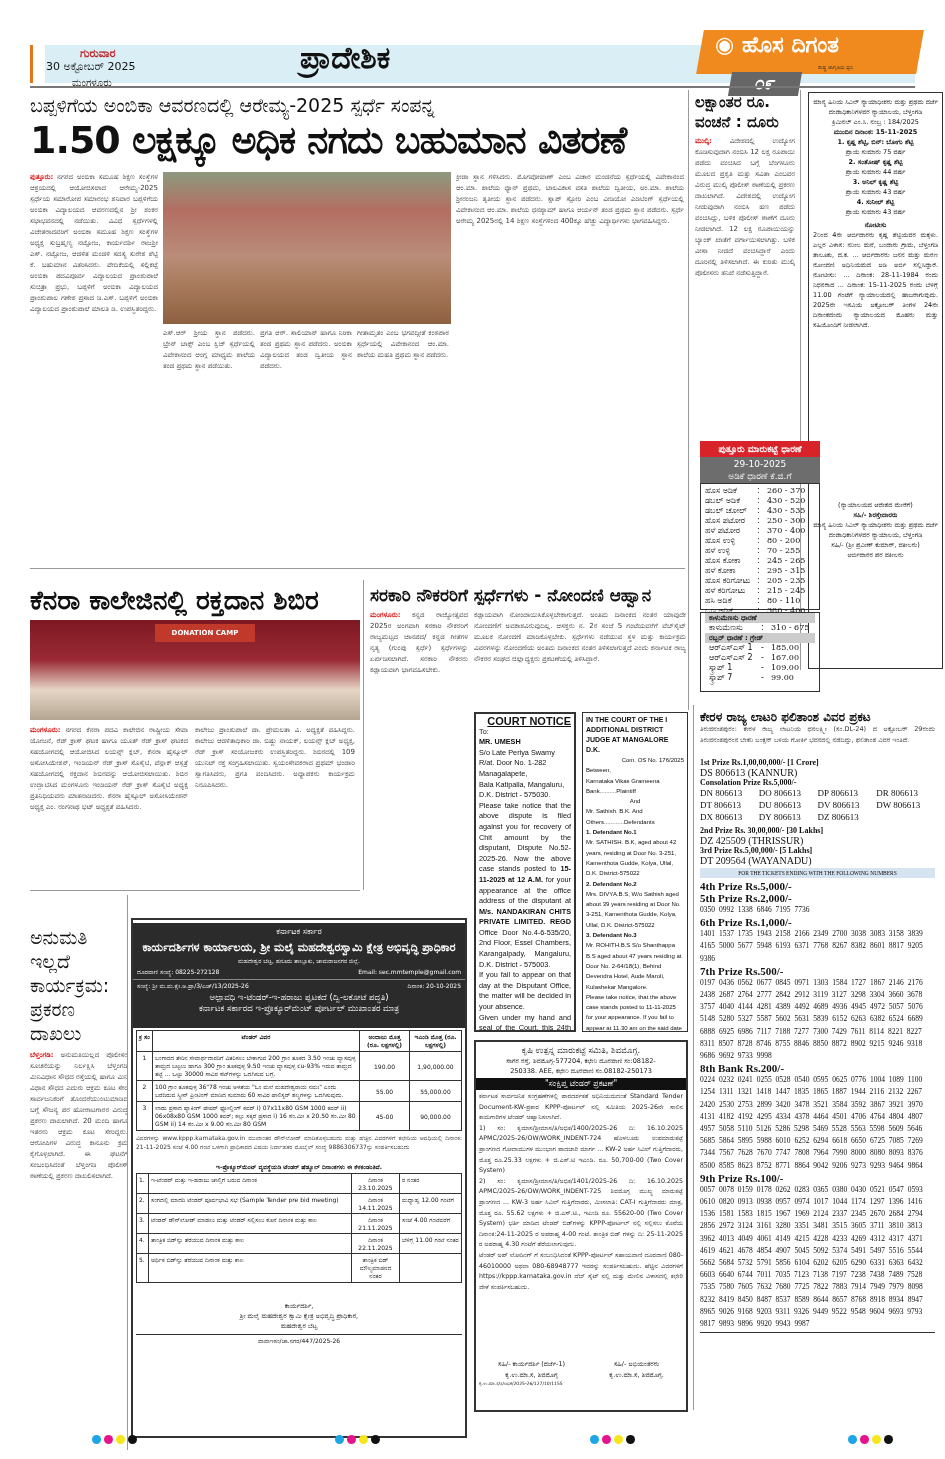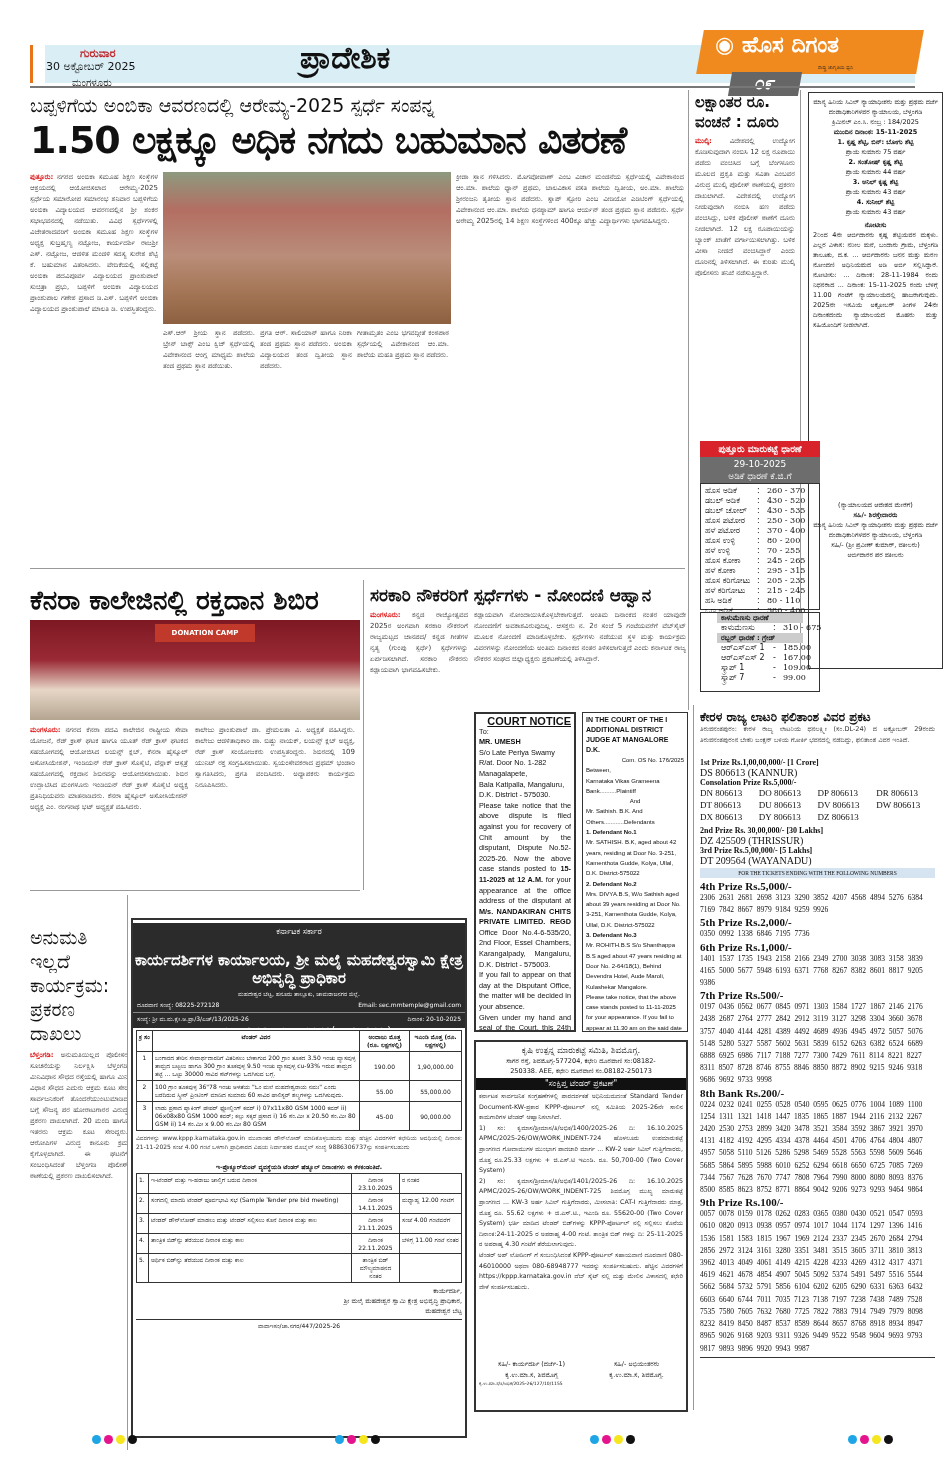--- a/index.html
+++ b/index.html
@@ -168,21 +168,21 @@
       <span>ಹಸಿ ಅಡಿಕೆ</span>
       <span>:</span>
       <span>80 - 110</span>
     </div>
     <div class="mkt-row">
       <span>ಒಣ ಅಡಿಕೆ</span>
       <span>:</span>
       <span>380 - 400</span>
     </div>
   </div>
-<div class="abs box" style="left:700px;top:612px;width:120px;height:80px;padding:0 20px">
+<div class="abs box" style="left:700px;top:612px;width:120px;height:80px;padding:0 8px">
   <div style="background:#ccc;font-size:7px;font-weight:bold;margin:0 -4px;padding:1px 4px">ಕಾಳುಮೆಣಸು ಧಾರಣೆ</div>
   <div class="mkt-row">
       <span>ಕಾಳುಮೆಣಸು</span>
       <span>:</span>
       <span>310 - 675</span>
     </div>
   <div style="background:#ccc;font-size:7px;font-weight:bold;margin:0 -4px;padding:1px 4px">ರಬ್ಬರ್ ಧಾರಣೆ : ಗ್ರೇಡ್</div>
   <div id="rubber-rows">
       <div class="mkt-row">
         <span>ಆರ್‌ಎಸ್‌ಎಸ್ 1</span>
@@ -220,31 +220,31 @@
 <div class="abs text" style="left:370px;top:610px;width:98px;height:95px"><b>ಮಂಗಳೂರು:</b> <span>ಕನ್ನಡ ರಾಜ್ಯೋತ್ಸವದ 2025ರ ಅಂಗವಾಗಿ ಸರಕಾರಿ ನೌಕರರಿಗೆ ರಾಜ್ಯಮಟ್ಟದ ಜಾನಪದ/ ಕನ್ನಡ ಗೀತೆಗಳ ನೃತ್ಯ (ಗುಂಪು ಸ್ಪರ್ಧೆ) ಸ್ಪರ್ಧೆಗಳನ್ನು ಏರ್ಪಡಿಸಲಾಗಿದೆ. ಸರಕಾರಿ ನೌಕರರು ಕಡ್ಡಾಯವಾಗಿ ಭಾಗವಹಿಸಬೇಕು.</span></div>
 <div class="abs text" style="left:474px;top:610px;width:212px;height:95px">ಕಡ್ಡಾಯವಾಗಿ ನೋಂದಾಯಿಸಿಕೊಳ್ಳಬೇಕಾಗುತ್ತದೆ. ಅಂತಿಮ ದಿನಾಂಕದ ನಂತರ ಯಾವುದೇ ನೋಂದಣಿಗೆ ಅವಕಾಶವಿರುವುದಿಲ್ಲ. ಆಸಕ್ತರು ನ. 2ರ ಸಂಜೆ 5 ಗಂಟೆಯವರೆಗೆ ವೆಬ್‌ಸೈಟ್ ಮೂಲಕ ನೋಂದಣಿ ಮಾಡಿಕೊಳ್ಳಬೇಕು. ಸ್ಪರ್ಧೆಗಳು ನಡೆಯುವ ಸ್ಥಳ ಮತ್ತು ಕಾರ್ಯಕ್ರಮ ವಿವರಗಳನ್ನು ನೋಂದಣಿಯ ಅಂತಿಮ ದಿನಾಂಕದ ನಂತರ ತಿಳಿಸಲಾಗುತ್ತದೆ ಎಂದು ಕರ್ನಾಟಕ ರಾಜ್ಯ ನೌಕರರ ಸಂಘದ ಜಿಲ್ಲಾಧ್ಯಕ್ಷರು ಪ್ರಕಟಣೆಯಲ್ಲಿ ತಿಳಿಸಿದ್ದಾರೆ.</div>
 
 <div class="abs" style="left:30px;top:925px;width:100px;font-size:19px;font-weight:normal;line-height:24px">ಅನುಮತಿ ಇಲ್ಲದೆ ಕಾರ್ಯಕ್ರಮ: ಪ್ರಕರಣ ದಾಖಲು</div>
 <div class="abs text" style="left:30px;top:1050px;width:98px;height:400px"><b>ಬೆಳ್ತಂಗಡಿ:</b> <span>ಅನುಮತಿಯಿಲ್ಲದ ಪೊಲೀಸರ ಸೂಚನೆಯನ್ನು ನಿರ್ಲಕ್ಷಿಸಿ ಬೆಳ್ತಂಗಡಿ ಮಿನಿವಿಧಾನ ಸೌಧದ ರಸ್ತೆಯಲ್ಲಿ ಹಾಗೂ ಮಿನಿ ವಿಧಾನ ಸೌಧದ ಎದುರು ಆಕ್ರಮ ಕೂಟ ಸೇರಿ ಸಾರ್ವಜನಿಕರಿಗೆ ತೊಂದರೆಯುಂಟುಮಾಡಿದ ಬಗ್ಗೆ ಸೌಜನ್ಯ ಪರ ಹೋರಾಟಗಾರರ ವಿರುದ್ಧ ಪ್ರಕರಣ ದಾಖಲಾಗಿದೆ. 20 ಮಂದಿ ಹಾಗೂ ಇತರರು ಆಕ್ರಮ ಕೂಟ ಸೇರಿದ್ದರು. ಆರೋಪಿಗಳ ವಿರುದ್ಧ ಕಾನೂನು ಕ್ರಮ ಕೈಗೊಳ್ಳಲಾಗಿದೆ. ಈ ಘಟನೆಗೆ ಸಂಬಂಧಿಸಿದಂತೆ ಬೆಳ್ತಂಗಡಿ ಪೊಲೀಸ್ ಠಾಣೆಯಲ್ಲಿ ಪ್ರಕರಣ ದಾಖಲಿಸಲಾಗಿದೆ.</span></div>
 <div class="abs vline" style="left:127px;top:895px;height:555px"></div>
 
 <div class="abs box" style="left:131px;top:918px;width:336px;height:520px;border-width:2px"></div>
 <div class="abs tender-dark">
   <div style="text-align:center;font-size:8px;margin-top:4px">ಕರ್ನಾಟಕ ಸರ್ಕಾರ</div>
-  <div style="text-align:center;font-size:15px;font-weight:bold;margin-top:14px">ಕಾರ್ಯದರ್ಶಿಗಳ ಕಾರ್ಯಾಲಯ, ಶ್ರೀ ಮಲೈ ಮಹದೇಶ್ವರಸ್ವಾಮಿ ಕ್ಷೇತ್ರ ಅಭಿವೃದ್ಧಿ ಪ್ರಾಧಿಕಾರ</div>
+  <div style="text-align:center;font-size:11px;font-weight:bold;margin-top:4px">ಕಾರ್ಯದರ್ಶಿಗಳ ಕಾರ್ಯಾಲಯ, ಶ್ರೀ ಮಲೈ ಮಹದೇಶ್ವರಸ್ವಾಮಿ ಕ್ಷೇತ್ರ ಅಭಿವೃದ್ಧಿ ಪ್ರಾಧಿಕಾರ</div>
   <div style="text-align:center;font-size:6px;margin-top:3px">ಮಹದೇಶ್ವರ ಬೆಟ್ಟ, ಹನೂರು ತಾಲ್ಲೂಕು, ಚಾಮರಾಜನಗರ ಜಿಲ್ಲೆ.</div>
   <div style="display:flex;justify-content:space-between;font-size:6px;padding:3px 4px;border-bottom:1px solid #888">
       <span>ದೂರವಾಣಿ ಸಂಖ್ಯೆ: 08225-272128</span>
       <span>Email: sec.mmtemple@gmail.com</span>
     </div>
   <div style="display:flex;justify-content:space-between;font-size:6px;padding:2px 4px">
       <span>ಸಂಖ್ಯೆ: ಶ್ರೀ ಮ.ಮ.ಕ್ಷೇ.ಅ.ಪ್ರಾ/3/ಎಚ್/13/2025-26</span>
       <span>ದಿನಾಂಕ: 20-10-2025</span>
     </div>
-  <div style="text-align:center;font-size:8.5px">ಅಲ್ಪಾವಧಿ ಇ-ಟೆಂಡರ್-ಇ-ಹರಾಜು ಪ್ರಯದಲೆ (ದ್ವಿ-ಲಕೋಟೆ ಪದ್ಧತಿ)</div>
+  <div style="text-align:center;font-size:8.5px">ಅಲ್ಪಾವಧಿ ಇ-ಟೆಂಡರ್-ಇ-ಹರಾಜು ಪ್ಘಟಕದೆ (ದ್ವಿ-ಲಕೋಟೆ ಪದ್ಧತಿ)</div>
   <div style="text-align:center;font-size:8.5px">ಕರ್ನಾಟಕ ಸರ್ಕಾರದ ಇ-ಪ್ರೊಕ್ಯೂರ್‌ಮೆಂಟ್ ಪೋರ್ಟಲ್ ಮುಖಾಂತರ ಮಾತ್ರ</div>
 </div>
 <div class="abs" style="left:136px;top:1030px;width:326px">
   <table style="width:100%">
     <thead>
         <tr>
       <th style="width:16px">ಕ್ರ ಸಂ</th>
       <th>ಟೆಂಡರ್ ವಿವರ</th>
       <th style="width:50px">ಅಂದಾಜು ಮೊತ್ತ (ರೂ. ಲಕ್ಷಗಳಲ್ಲಿ)</th>
       <th style="width:52px">ಇಎಂಡಿ ಮೊತ್ತ (ರೂ. ಲಕ್ಷಗಳಲ್ಲಿ)</th>
@@ -300,21 +300,21 @@
           <td style="width: 62px;">ಬೆಳಿಗ್ಗೆ 11.00 ಗಂಟೆ ನಂತರ</td>
         </tr>
         <tr>
           <td style="width: 12px;">5.</td>
           <td>ಆರ್ಥಿಕ ಬಿಡ್‌ನ್ನು ತೆರೆಯುವ ದಿನಾಂಕ ಮತ್ತು ಕಾಲ</td>
           <td style="width: 48px; text-align: center;">ತಾಂತ್ರಿಕ ಬಿಡ್ ಮೌಲ್ಯಮಾಪನದ ನಂತರ</td>
           <td style="width: 62px;"></td>
         </tr>
       </tbody>
     </table>
-  <div style="text-align:right;font-size:6.5px;line-height:10px;margin-top:3px">
+  <div style="text-align:center;font-size:6.5px;line-height:10px;margin-top:18px">
     <div>ಕಾರ್ಯದರ್ಶಿ,</div>
     <div>ಶ್ರೀ ಮಲೈ ಮಹದೇಶ್ವರ ಸ್ವಾಮಿ ಕ್ಷೇತ್ರ ಅಭಿವೃದ್ಧಿ ಪ್ರಾಧಿಕಾರ,</div>
     <div>ಮಹದೇಶ್ವರ ಬೆಟ್ಟ</div>
   </div>
   <div style="border-top:1px solid #333;text-align:center;font-size:6px;margin-top:3px;padding-top:2px">ವಾವಾಇಸಂ/ಚಾ.ನಗರ/447/2025-26</div>
 </div>
 
 <div class="abs box court" style="left:474px;top:712px;width:102px;height:320px;padding:2px 3px;border-width:2px;overflow:hidden">
   <div style="font-size:11px;font-weight:bold;text-align:right;text-decoration:underline">COURT NOTICE</div>
   <div>To:</div>
@@ -390,21 +390,20 @@
       <span>DY 806613</span>
       <span>DZ 806613</span>
     </div>
   <div class="lot-head" style="font-size:8px;margin-top:3px">2nd Prize Rs. 30,00,000/- [30 Lakhs]</div>
   <div class="lot-big">DZ 425509 (THRISSUR)</div>
   <div class="lot-head" style="font-size:8px">3rd Prize Rs.5,00,000/- [5 Lakhs]</div>
   <div class="lot-big">DT 209564 (WAYANADU)</div>
   <div style="background:#d6e3f0;font-family:'Liberation Serif',serif;font-size:5.5px;text-align:center;padding:2px 0;margin:2px 0">FOR THE TICKETS ENDING WITH THE FOLLOWING NUMBERS</div>
   <div id="prize-list">
       <div class="lot-head">4th Prize Rs.5,000/-</div>
-      <div class="lot-nums">2306 2631 2681 2698 3123 3290 3852 4207 4568 4894 5276 6384 7169 7842 8667 8979 9184 9259 9926</div>
       <div class="lot-head">5th Prize Rs.2,000/-</div>
       <div class="lot-nums">0350 0992 1338 6846 7195 7736</div>
       <div class="lot-head">6th Prize Rs.1,000/-</div>
       <div class="lot-nums">1401 1537 1735 1943 2158 2166 2349 2700 3038 3083 3158 3839 4165 5000 5677 5948 6193 6371 7768 8267 8382 8601 8817 9205 9386</div>
       <div class="lot-head">7th Prize Rs.500/-</div>
       <div class="lot-nums">0197 0436 0562 0677 0845 0971 1303 1584 1727 1867 2146 2176 2438 2687 2764 2777 2842 2912 3119 3127 3298 3304 3660 3678 3757 4040 4144 4281 4389 4492 4689 4936 4945 4972 5057 5076 5148 5280 5327 5587 5602 5631 5839 6152 6263 6382 6524 6689 6888 6925 6986 7117 7188 7277 7300 7429 7611 8114 8221 8227 8311 8507 8728 8746 8755 8846 8850 8872 8902 9215 9246 9318 9686 9692 9733 9998</div>
       <div class="lot-head">8th Bank Rs.200/-</div>
       <div class="lot-nums">0224 0232 0241 0255 0528 0540 0595 0625 0776 1004 1089 1100 1254 1311 1321 1418 1447 1835 1865 1887 1944 2116 2132 2267 2420 2530 2753 2899 3420 3478 3521 3584 3592 3867 3921 3970 4131 4182 4192 4295 4334 4378 4464 4501 4706 4764 4804 4807 4957 5058 5110 5126 5286 5298 5469 5528 5563 5598 5609 5646 5685 5864 5895 5988 6010 6252 6294 6618 6650 6725 7085 7269 7344 7567 7628 7670 7747 7808 7964 7990 8000 8080 8093 8376 8500 8585 8623 8752 8771 8864 9042 9206 9273 9293 9464 9864</div>
       <div class="lot-head">9th Prize Rs.100/-</div>
       <div class="lot-nums">0057 0078 0159 0178 0262 0283 0365 0380 0430 0521 0547 0593 0610 0820 0913 0938 0957 0974 1017 1044 1174 1297 1396 1416 1536 1581 1583 1815 1967 1969 2124 2337 2345 2670 2684 2794 2856 2972 3124 3161 3280 3351 3481 3515 3605 3711 3810 3813 3962 4013 4049 4061 4149 4215 4228 4233 4269 4312 4317 4371 4619 4621 4678 4854 4907 5045 5092 5374 5491 5497 5516 5544 5662 5684 5732 5791 5856 6104 6202 6205 6290 6331 6363 6432 6603 6640 6744 7011 7035 7123 7138 7197 7238 7438 7489 7528 7535 7580 7605 7632 7680 7725 7822 7883 7914 7949 7979 8098 8232 8419 8450 8487 8537 8589 8644 8657 8768 8918 8934 8947 8965 9026 9168 9203 9311 9326 9449 9522 9548 9604 9693 9793 9817 9893 9896 9920 9943 9987</div>

